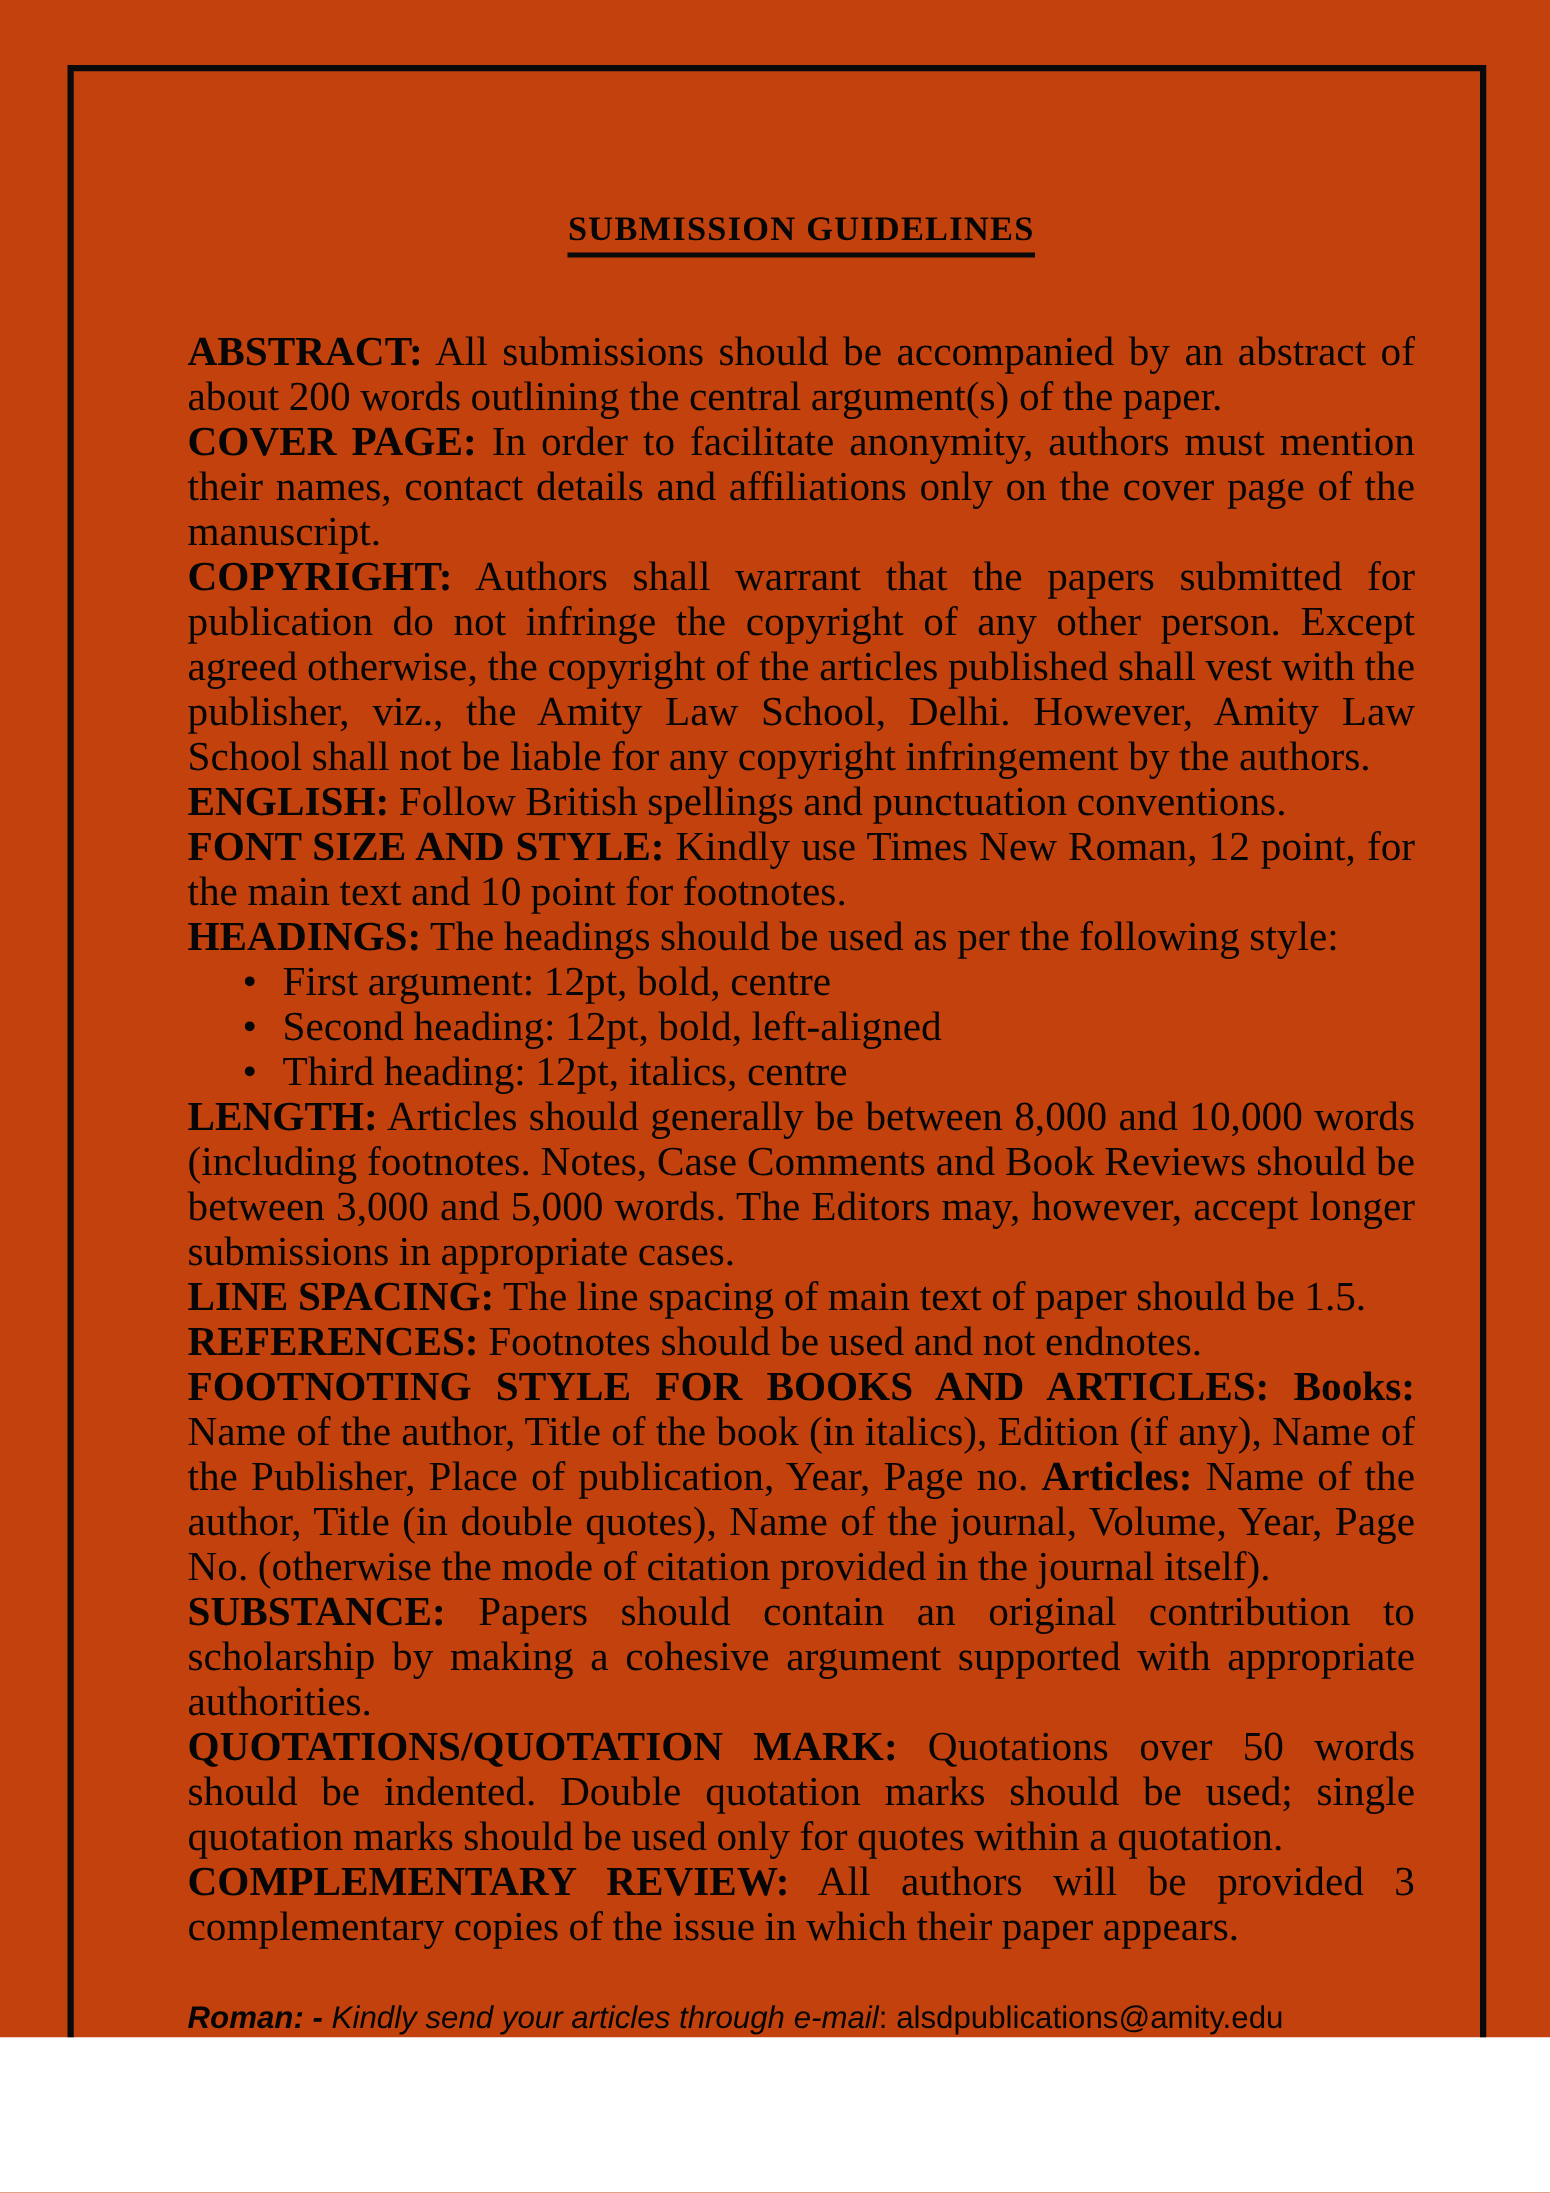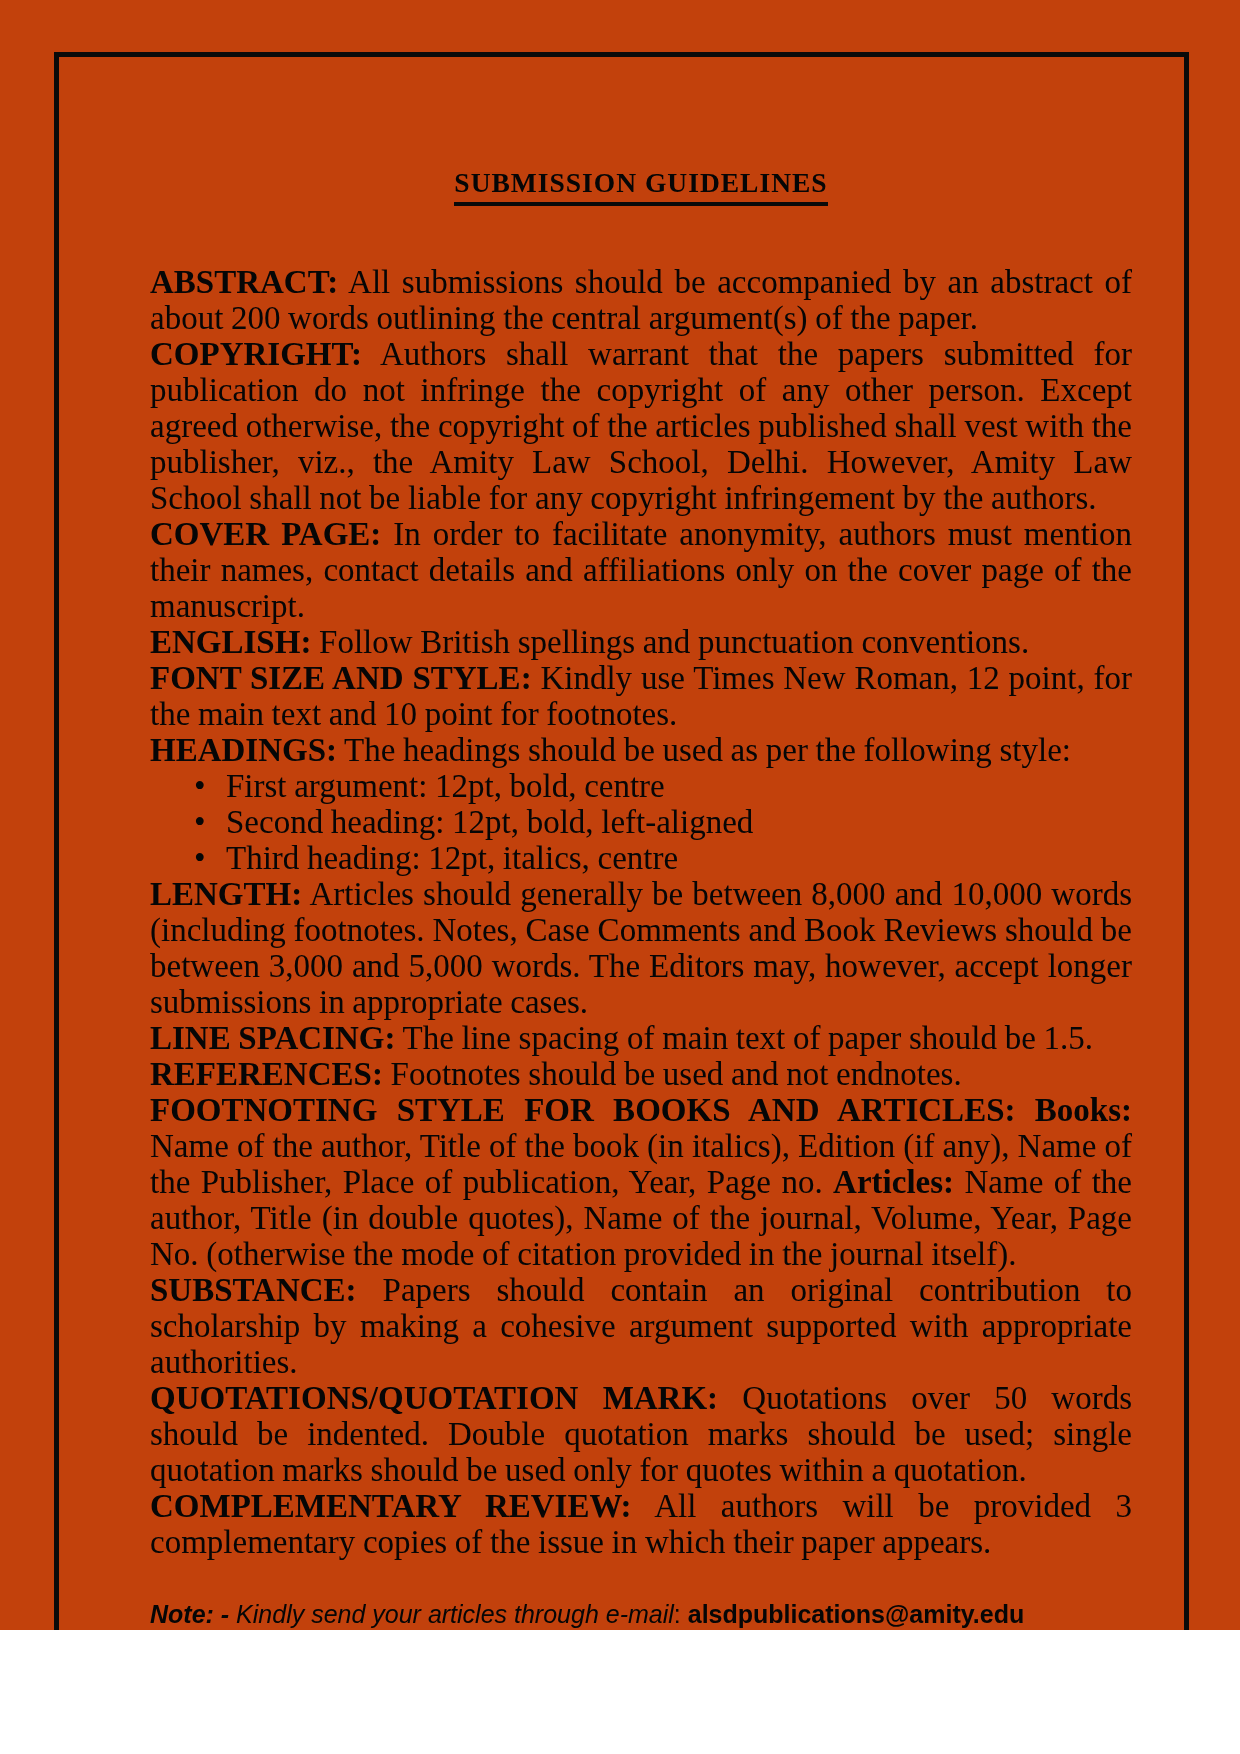--- a/index.html
+++ b/index.html
@@ -73,39 +73,39 @@
     font-size: 25px;
     line-height: 36px;
     white-space: nowrap;
   }
   .note-label {
     font-weight: bold;
     font-style: italic;
   }
   .note-text { font-style: italic; }
   .note-colon { font-style: normal; }
-  .note-email { font-weight: bold; }
+  .note-email { font-weight: normal; }
 </style>
 </head>
 <body>
 
 <div class="page">
   <div class="frame"></div>
 
   <div class="title-wrap">
     <span class="title-text">SUBMISSION GUIDELINES</span>
   </div>
 
   <div class="body-text">
 
     <p class="para"><b>ABSTRACT:</b> <span>All submissions should be accompanied by an abstract of about 200 words outlining the central argument(s) of the paper.</span></p>
 
+    <p class="para"><b>COVER PAGE:</b> <span>In order to facilitate anonymity, authors must mention their names, contact details and affiliations only on the cover page of the manuscript.</span></p>
+
     <p class="para"><b>COPYRIGHT:</b> <span>Authors shall warrant that the papers submitted for publication do not infringe the copyright of any other person. Except agreed otherwise, the copyright of the articles published shall vest with the publisher, viz., the Amity Law School, Delhi. However, Amity Law School shall not be liable for any copyright infringement by the authors.</span></p>
-
-    <p class="para"><b>COVER PAGE:</b> <span>In order to facilitate anonymity, authors must mention their names, contact details and affiliations only on the cover page of the manuscript.</span></p>
 
     <p class="para"><b>ENGLISH:</b> <span>Follow British spellings and punctuation conventions.</span></p>
 
     <p class="para"><b>FONT SIZE AND STYLE:</b> <span>Kindly use Times New Roman, 12 point, for the main text and 10 point for footnotes.</span></p>
 
     <p class="para"><b>HEADINGS:</b> <span>The headings should be used as per the following style:</span></p>
 
     <div class="bullet-row">
         <span class="bullet-glyph">•</span>
         <span>First argument: 12pt, bold, centre</span>
@@ -129,14 +129,14 @@
 
 
     <p class="para"><b>SUBSTANCE:</b> <span>Papers should contain an original contribution to scholarship by making a cohesive argument supported with appropriate authorities.</span></p>
 
     <p class="para"><b>QUOTATIONS/QUOTATION MARK:</b> <span>Quotations over 50 words should be indented. Double quotation marks should be used; single quotation marks should be used only for quotes within a quotation.</span></p>
 
     <p class="para"><b>COMPLEMENTARY REVIEW:</b> <span>All authors will be provided 3 complementary copies of the issue in which their paper appears.</span></p>
 
   </div>
 
-  <div class="note-line"><span class="note-label">Note: -</span> <span class="note-text">Kindly send your articles through e-mail</span><span class="note-colon">:</span> <span class="note-email">alsdpublications@amity.edu</span></div>
+  <div class="note-line"><span class="note-label">Roman: -</span> <span class="note-text">Kindly send your articles through e-mail</span><span class="note-colon">:</span> <span class="note-email">alsdpublications@amity.edu</span></div>
 </div>
 
 </body></html>

